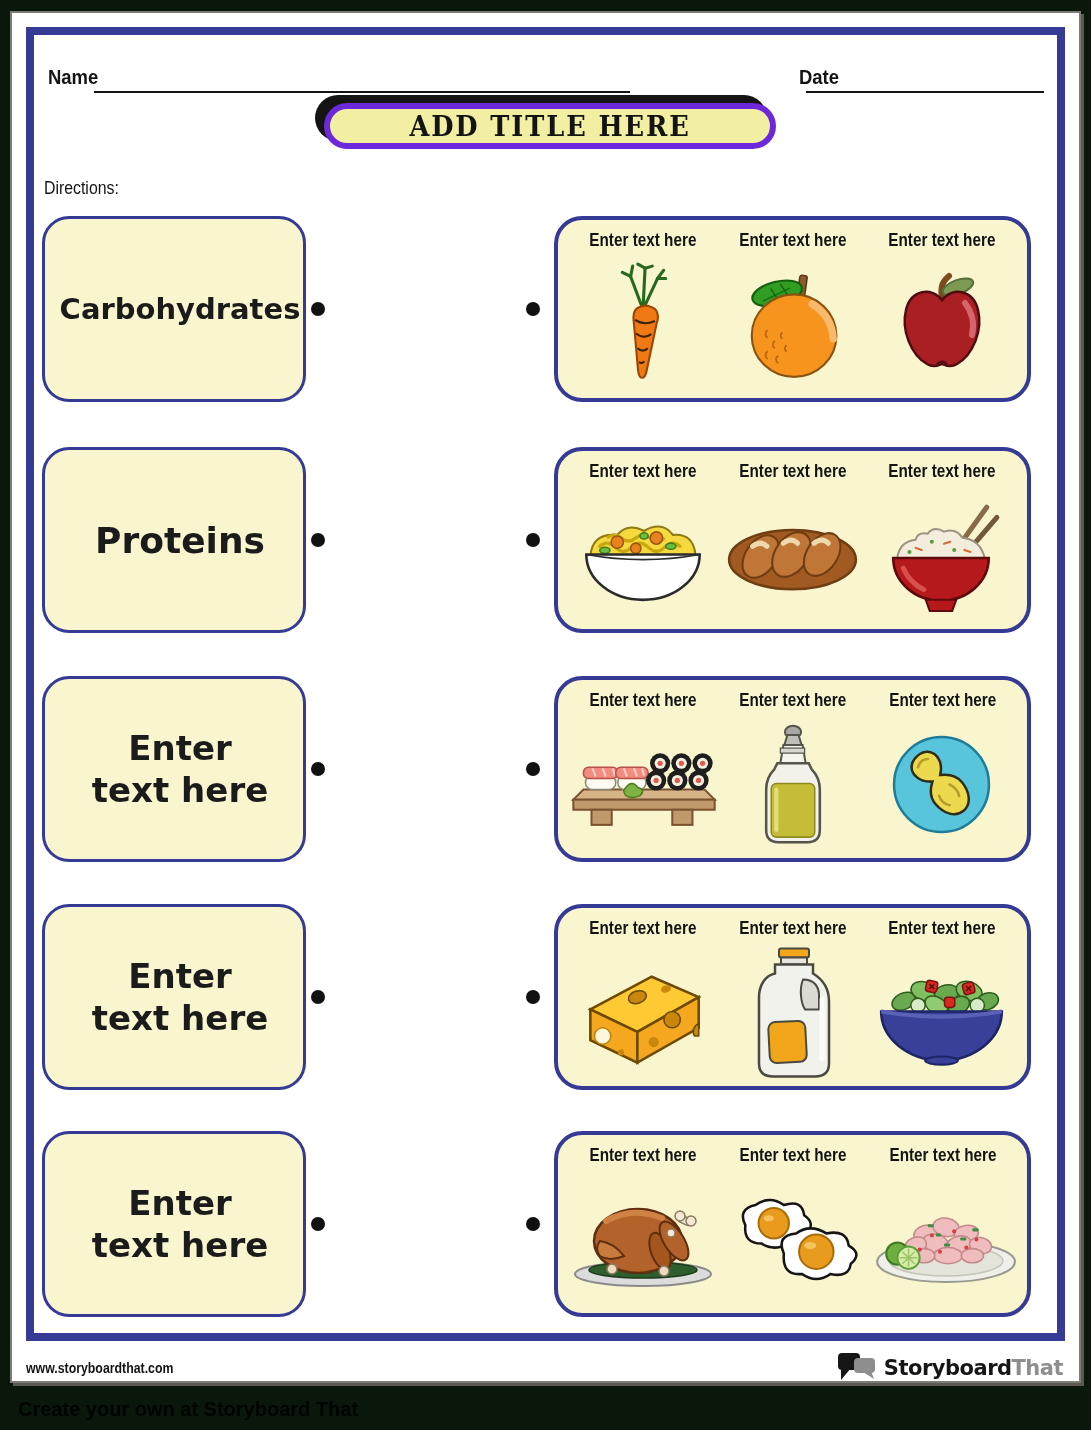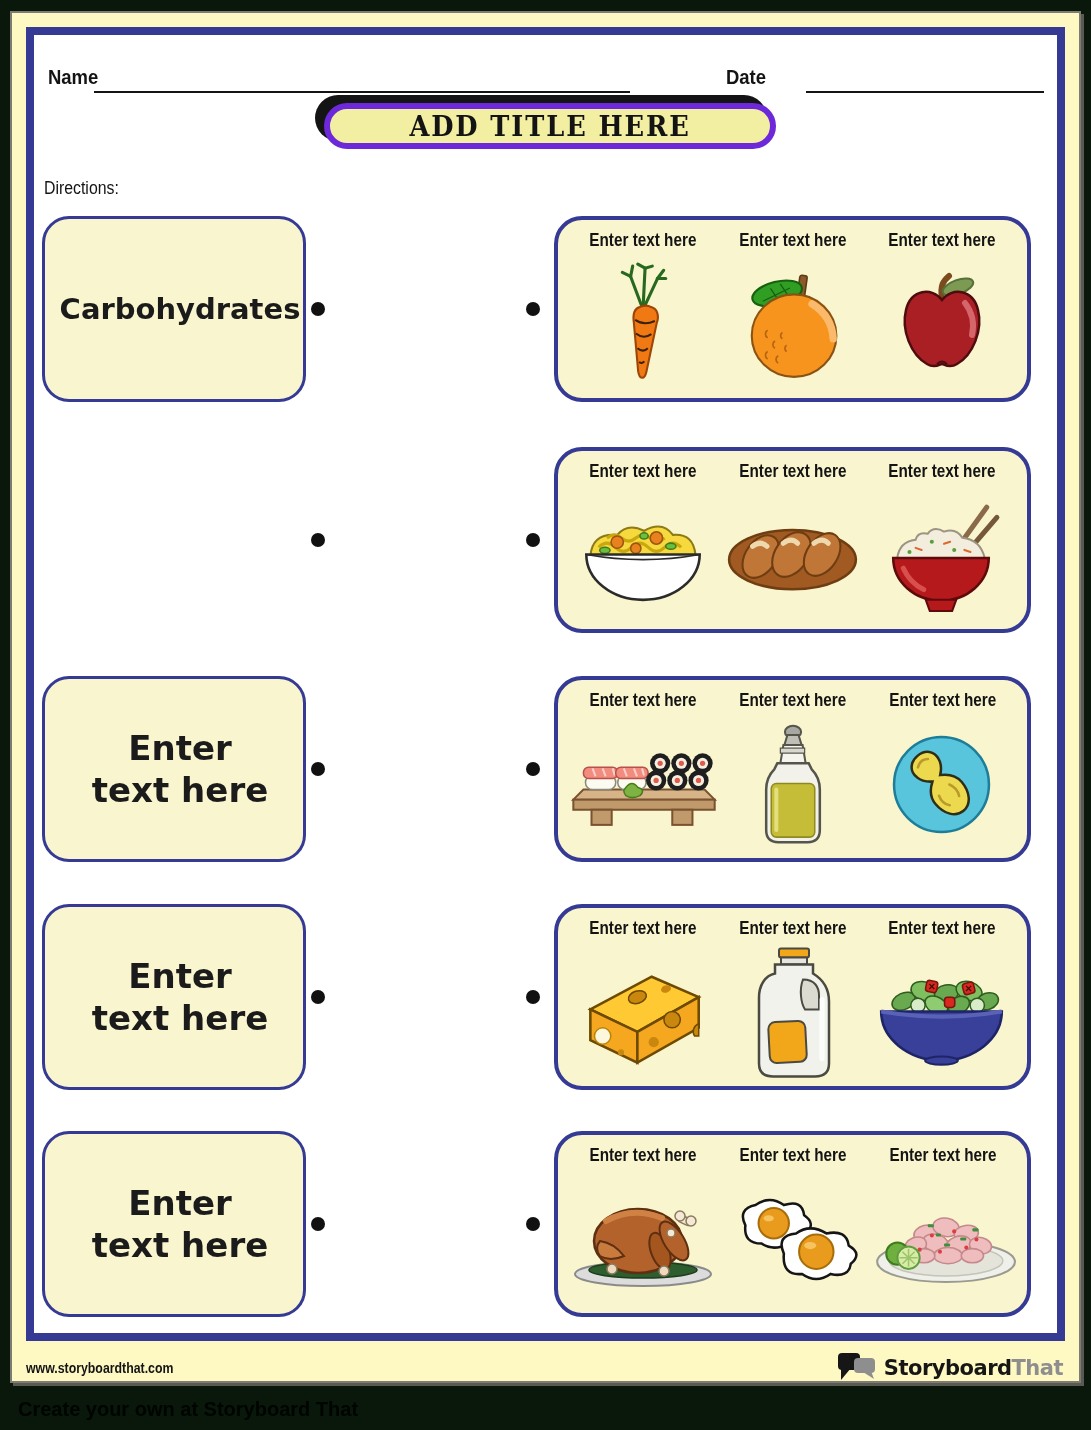--- a/index.html
+++ b/index.html
@@ -6,37 +6,37 @@
   html,body { width:1091px; height:1430px; }
   body {
     background:#0A170B;
     position:relative;
     font-family:"Liberation Sans", sans-serif;
     overflow:hidden;
   }
   .frame {
     position:absolute; left:10px; top:11px;
     width:1071px; height:1372px;
-    background:#fef9c3;
+    background:#ffffff;
     border:2px solid #7C7C74;
     box-shadow:3px 3px 0 #5A5A52;
   }
   .inner {
     margin:14px 14px 0 14px;
     height:1314px;
     background:#FFFFFF;
     border:8px solid #353B94;
     position:relative;
   }
   .cond { display:inline-block; transform:scaleX(0.88); transform-origin:left center; letter-spacing:0; }
   .cond-c { display:block; transform:scaleX(0.85); transform-origin:center; text-align:center; white-space:nowrap; }
 
   .field-label { position:absolute; font-size:21px; font-weight:bold; color:#141414; }
   .name-label { left:14px; top:30px; }
-  .date-label { left:692px; top:30px; }
+  .date-label { left:765px; top:30px; }
   .write-line { position:absolute; border-bottom:2px solid #141414; height:0; }
   .name-line { left:60px; top:56px; width:536px; }
   .date-line { left:772px; top:56px; width:238px; }
 
   .title-pill {
     position:absolute; left:290px; top:68px;
     width:452px; height:46px;
     background:#F2EFA2;
     border:6px solid #6d28d9;
     border-radius:24px;
@@ -186,20 +186,23 @@
               <path d="M50,28 C40,15 19,17 14,38 C9,58 19,83 35,92 C43,97 48,92 50,92 C52,92 57,97 65,92 C81,83 91,58 86,38 C81,17 60,15 50,28 Z" fill="#A91F24" stroke="#4E0C0F" stroke-width="2.5"></path>
               <path d="M73,31 Q84,45 80,63" stroke="#D4666B" stroke-width="6" fill="none" stroke-linecap="round"></path>
               <path d="M45,92 Q50,87 55,92" stroke="#4E0C0F" stroke-width="2" fill="none"></path>
             </svg>
           </div>
         </div>
       </div>
     </div>
 
     <div class="row row2">
+      <div class="term-box">
+        <span class="term t-lg">Proteins</span>
+      </div>
       <div class="dot dot-left"></div>
       <div class="dot dot-right"></div>
       <div class="match-box">
         <div class="food-cell">
           <div class="food-label">
               <span class="cond-c">Enter text here</span>
             </div>
           <div class="img-wrap">
             <svg width="134" height="98" viewBox="0 0 130 95">
               <path d="M14,48 Q16,26 40,28 Q50,16 66,24 Q84,14 94,28 Q114,26 116,48 Z" fill="#F5D93F" stroke="#8C7A14" stroke-width="2"></path>

